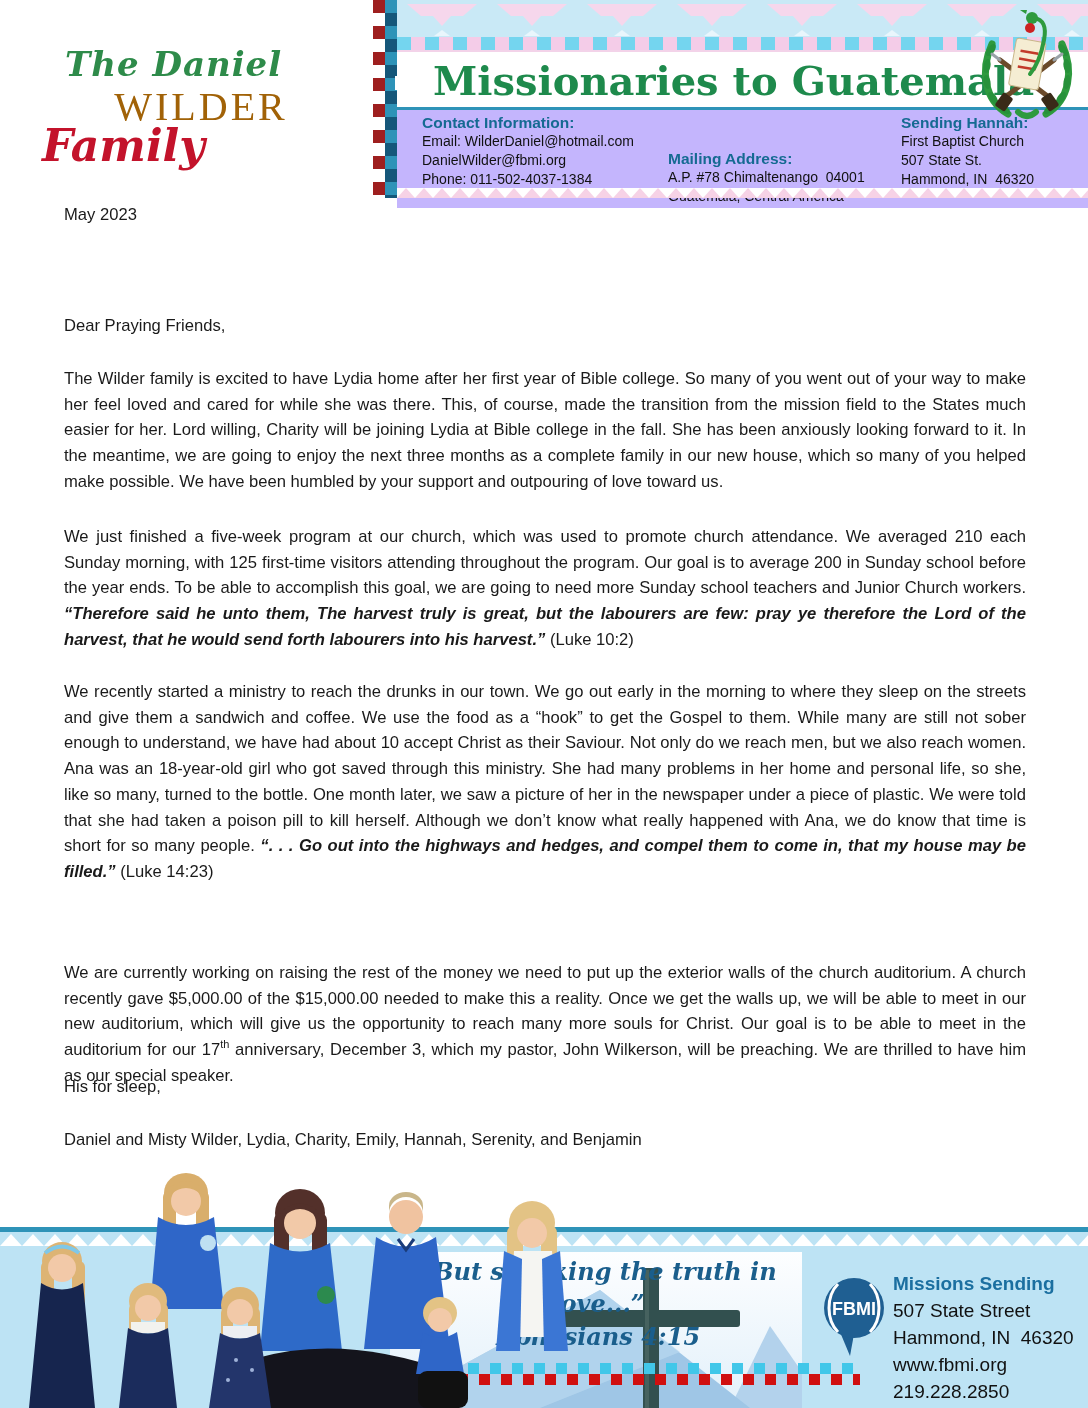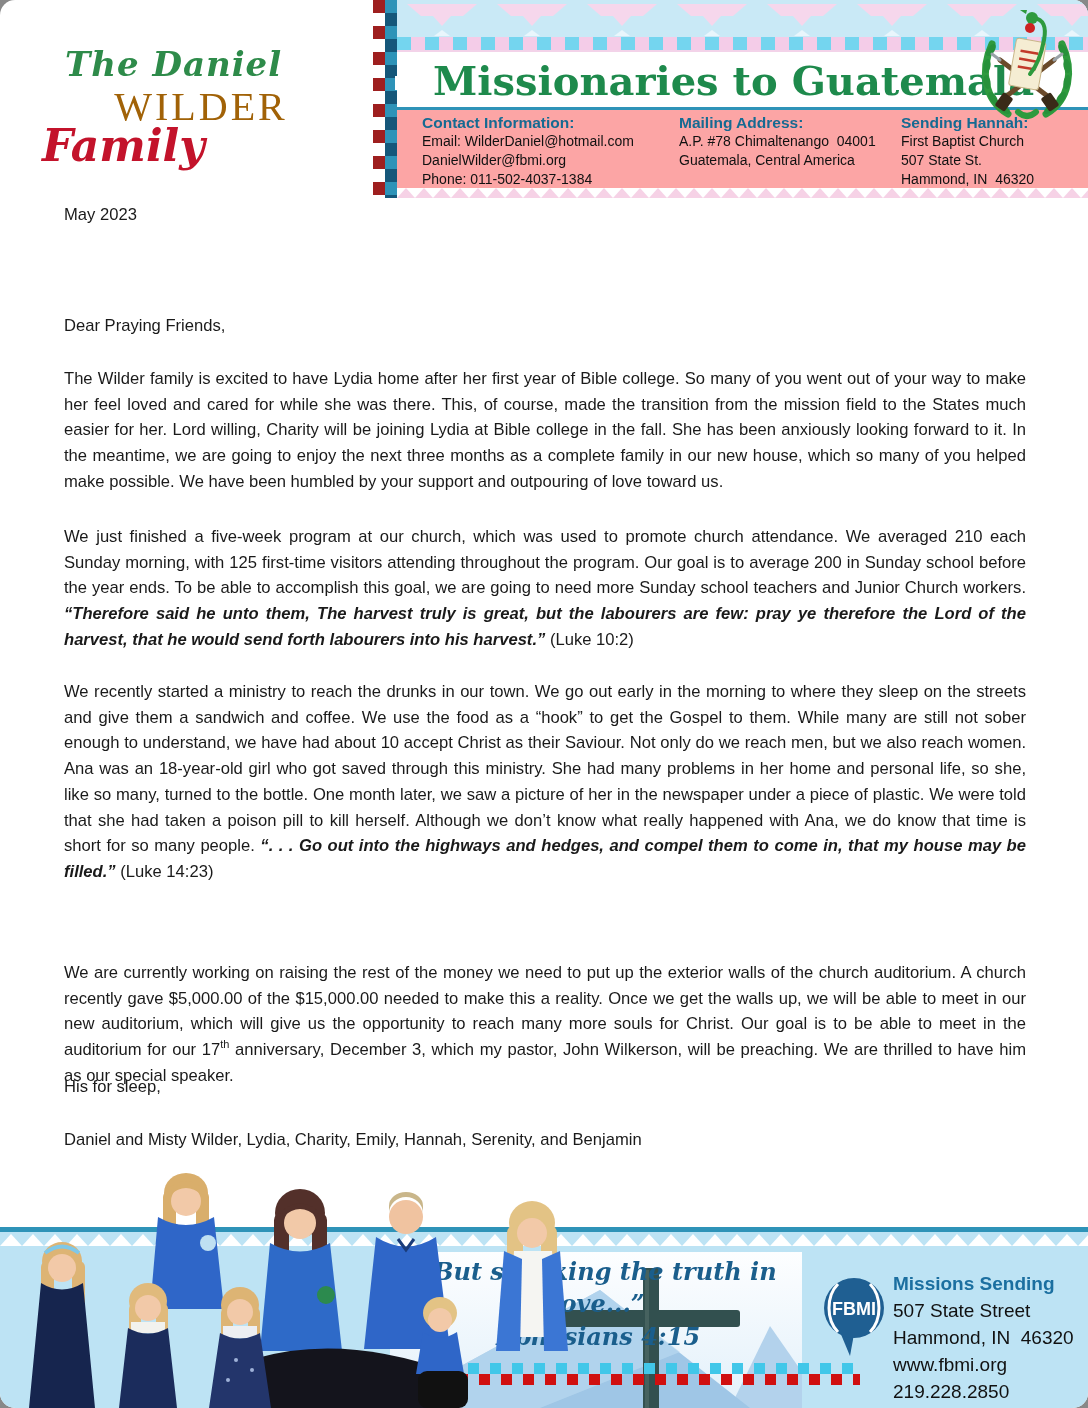--- a/index.html
+++ b/index.html
@@ -1,19 +1,19 @@
 <!DOCTYPE html>
 <html><head>
 <meta charset="utf-8">
 <style>
   html,body { margin:0; padding:0; background:#888; }
   .page {
     position:relative; width:1088px; height:1408px; margin:0 auto;
     background:#ffffff; overflow:hidden;
-    font-family:"Liberation Sans", sans-serif; color:#1a1a1a;border-radius:15px;
+    font-family:"Liberation Sans", sans-serif; color:#1a1a1a;
   }
   
   .logo { position:absolute; left:42px; top:44px; width:318px; text-align:center; }
   .logo-top { display:block; font-family:"DejaVu Serif", serif; font-style:italic; font-weight:bold;
     font-size:34px; color:#2E8B4A; letter-spacing:1px; margin-right:55px; }
   .logo-name { display:block; font-family:Liberation Serif, serif; font-size:40px; line-height:58px;
     color:#a16207; letter-spacing:3px; margin-top:-6px; }
   .logo-family { display:block; font-family:"DejaVu Serif", serif; font-style:italic; font-weight:bold;
     font-size:44px; color:#C3132B; text-align:left; margin-top:-16px; padding-right:6px; }
   
@@ -23,25 +23,25 @@
   .zipper .zb { position:absolute; left:12px; top:0; width:12px; height:100%;
     background:repeating-linear-gradient(180deg,#2E93B8 0 13px,#15577A 13px 26px); }
   .banner { position:absolute; left:397px; top:0; width:691px; height:198px; background:#C9E9F6; }
   .banner .aztec { position:absolute; left:0; top:0; width:691px; height:52px; }
   .title-band { position:absolute; left:0; top:52px; width:691px; height:55px; background:#ffffff;
     border-bottom:3px solid #2E93B8; }
   .title-band .tab2 { position:absolute; left:-2px; top:24px; width:14px; height:14px; background:#ffffff; }
   .banner-title { position:absolute; left:36px; top:0; width:560px; height:55px; line-height:57px;
     font-family:"DejaVu Serif", serif; font-weight:bold; font-size:40px; color:#1E8A4C; white-space:nowrap; }
   .emblem { position:absolute; right:8px; top:4px; z-index:3; }
-  .info-area { position:absolute; left:0; top:110px; width:691px; height:78px; background:#fca5a5; }
+  .info-area { position:absolute; left:0; top:110px; width:691px; height:98px; background:#c4b5fd; }
   .info-col { position:absolute; top:3px; }
   .info-col .ih { font-weight:bold; font-size:15.5px; color:#156A92; line-height:19px; }
   .info-col .il { font-size:14px; line-height:19px; color:#111; white-space:pre-wrap; }
-  .col1 { left:25px; } .col2 { left:282px; } .col3 { left:504px; }
+  .col1 { left:25px; } .col2 { left:271px;margin-top:36px; } .col3 { left:504px; }
   .banner .zig { position:absolute; left:0; top:188px; width:691px; height:10px; }
   
   .letter { position:absolute; left:64px; top:0; width:962px; font-size:16.6px; }
   .lb { position:absolute; left:0; width:962px; }
   .para { text-align:justify; line-height:25.7px; }
   .q { font-style:italic;font-weight:bold; }
   .supt { font-size:11px; vertical-align:super; line-height:0; }
   .d-date { top:205px; } .d-sal { top:316px; } .d-p1 { top:366px; } .d-p2 { top:524px; }
   .d-p3 { top:679px; } .d-p4 { top:916px;margin-top:44px; } .d-close { top:1077px; } .d-sig { top:1130px; }
   

